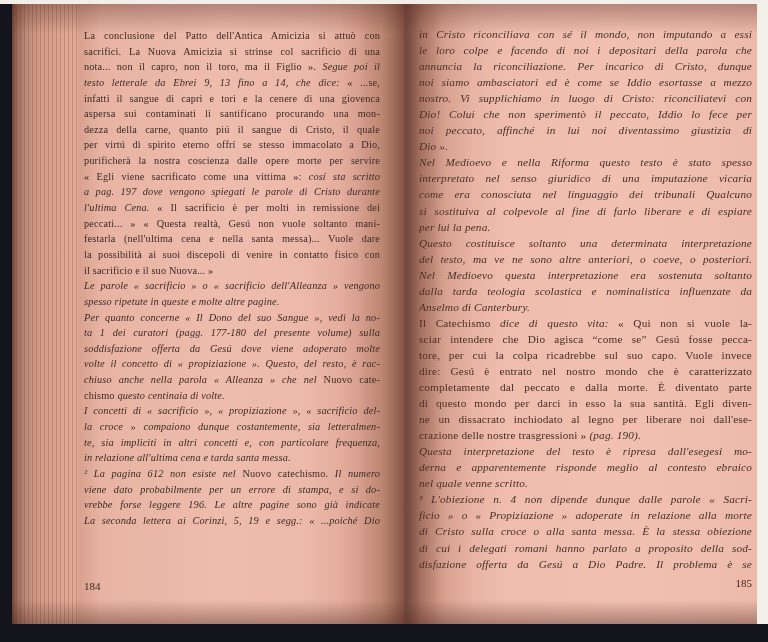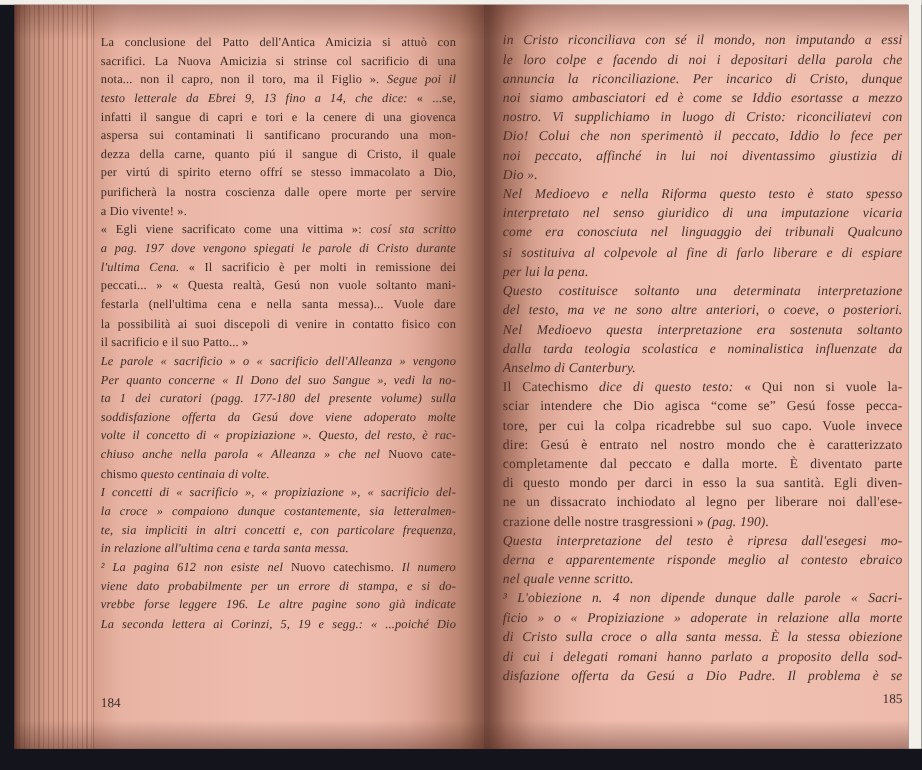--- a/index.html
+++ b/index.html
@@ -79,29 +79,29 @@
   <div id="text-left" class="text-block">
       <div class="line line-l"><span class="ro">La conclusione del Patto dell'Antica Amicizia si attuò con</span></div>
       <div class="line line-l"><span class="ro">sacrifici. La Nuova Amicizia si strinse col sacrificio di una</span></div>
       <div class="line line-l"><span class="ro">nota... non il capro, non il toro, ma il Figlio ». </span><span class="it">Segue poi il</span></div>
       <div class="line line-l"><span class="it">testo letterale da Ebrei 9, 13 fino a 14, che dice: </span><span class="ro">« ...se,</span></div>
       <div class="line line-l"><span class="ro">infatti il sangue di capri e tori e la cenere di una giovenca</span></div>
       <div class="line line-l"><span class="ro">aspersa sui contaminati li santificano procurando una mon-</span></div>
       <div class="line line-l"><span class="ro">dezza della carne, quanto piú il sangue di Cristo, il quale</span></div>
       <div class="line line-l"><span class="ro">per virtú di spirito eterno offrí se stesso immacolato a Dio,</span></div>
       <div class="line line-l"><span class="ro">purificherà la nostra coscienza dalle opere morte per servire</span></div>
-      <div class="line line-l no-just"><span class="ro">a Dio vivente! ».</span></div>
       <div class="line line-l"><span class="ro">« Egli viene sacrificato come una vittima »: </span><span class="it">cosí sta scritto</span></div>
       <div class="line line-l"><span class="it">a pag. 197 dove vengono spiegati le parole di Cristo durante</span></div>
       <div class="line line-l"><span class="it">l'ultima Cena. </span><span class="ro">« Il sacrificio è per molti in remissione dei</span></div>
       <div class="line line-l"><span class="ro">peccati... » « Questa realtà, Gesú non vuole soltanto mani-</span></div>
       <div class="line line-l"><span class="ro">festarla (nell'ultima cena e nella santa messa)... Vuole dare</span></div>
       <div class="line line-l"><span class="ro">la possibilità ai suoi discepoli di venire in contatto fisico con</span></div>
-      <div class="line line-l no-just"><span class="ro">il sacrificio e il suo Patto... »</span></div>
+      <div class="line line-l no-just"><span class="ro">il sacrificio e il suo Nuova... »</span></div>
       <div class="line line-l"><span class="it">Le parole « sacrificio » o « sacrificio dell'Alleanza » vengono</span></div>
+      <div class="line line-l no-just"><span class="it">spesso ripetute in queste e molte altre pagine.</span></div>
       <div class="line line-l"><span class="it">Per quanto concerne « Il Dono del suo Sangue », vedi la no-</span></div>
       <div class="line line-l"><span class="it">ta 1 dei curatori (pagg. 177-180 del presente volume) sulla</span></div>
       <div class="line line-l"><span class="it">soddisfazione offerta da Gesú dove viene adoperato molte</span></div>
       <div class="line line-l"><span class="it">volte il concetto di « propiziazione ». Questo, del resto, è rac-</span></div>
       <div class="line line-l"><span class="it">chiuso anche nella parola « Alleanza » che nel </span><span class="ro">Nuovo cate-</span></div>
       <div class="line line-l no-just"><span class="ro">chismo </span><span class="it">questo centinaia di volte.</span></div>
       <div class="line line-l"><span class="it">I concetti di « sacrificio », « propiziazione », « sacrificio del-</span></div>
       <div class="line line-l"><span class="it">la croce » compaiono dunque costantemente, sia letteralmen-</span></div>
       <div class="line line-l"><span class="it">te, sia impliciti in altri concetti e, con particolare frequenza,</span></div>
       <div class="line line-l no-just"><span class="it">in relazione all'ultima cena e tarda santa messa.</span></div>
@@ -122,21 +122,21 @@
       <div class="line line-r"><span class="it">Nel Medioevo e nella Riforma questo testo è stato spesso</span></div>
       <div class="line line-r"><span class="it">interpretato nel senso giuridico di una imputazione vicaria</span></div>
       <div class="line line-r"><span class="it">come era conosciuta nel linguaggio dei tribunali Qualcuno</span></div>
       <div class="line line-r"><span class="it">si sostituiva al colpevole al fine di farlo liberare e di espiare</span></div>
       <div class="line line-r no-just"><span class="it">per lui la pena.</span></div>
       <div class="line line-r"><span class="it">Questo costituisce soltanto una determinata interpretazione</span></div>
       <div class="line line-r"><span class="it">del testo, ma ve ne sono altre anteriori, o coeve, o posteriori.</span></div>
       <div class="line line-r"><span class="it">Nel Medioevo questa interpretazione era sostenuta soltanto</span></div>
       <div class="line line-r"><span class="it">dalla tarda teologia scolastica e nominalistica influenzate da</span></div>
       <div class="line line-r no-just"><span class="it">Anselmo di Canterbury.</span></div>
-      <div class="line line-r"><span class="ro">Il Catechismo </span><span class="it">dice di questo testo: </span><span class="ro">« Qui non si vuole la-</span></div>
+      <div class="line line-r"><span class="ro">Il Catechismo </span><span class="it">dice di questo vita: </span><span class="ro">« Qui non si vuole la-</span></div>
       <div class="line line-r"><span class="ro">sciar intendere che Dio agisca “come se” Gesú fosse pecca-</span></div>
       <div class="line line-r"><span class="ro">tore, per cui la colpa ricadrebbe sul suo capo. Vuole invece</span></div>
       <div class="line line-r"><span class="ro">dire: Gesú è entrato nel nostro mondo che è caratterizzato</span></div>
       <div class="line line-r"><span class="ro">completamente dal peccato e dalla morte. È diventato parte</span></div>
       <div class="line line-r"><span class="ro">di questo mondo per darci in esso la sua santità. Egli diven-</span></div>
       <div class="line line-r"><span class="ro">ne un dissacrato inchiodato al legno per liberare noi dall'ese-</span></div>
       <div class="line line-r no-just"><span class="ro">crazione delle nostre trasgressioni » </span><span class="it">(pag. 190).</span></div>
       <div class="line line-r"><span class="it">Questa interpretazione del testo è ripresa dall'esegesi mo-</span></div>
       <div class="line line-r"><span class="it">derna e apparentemente risponde meglio al contesto ebraico</span></div>
       <div class="line line-r no-just"><span class="it">nel quale venne scritto.</span></div>

